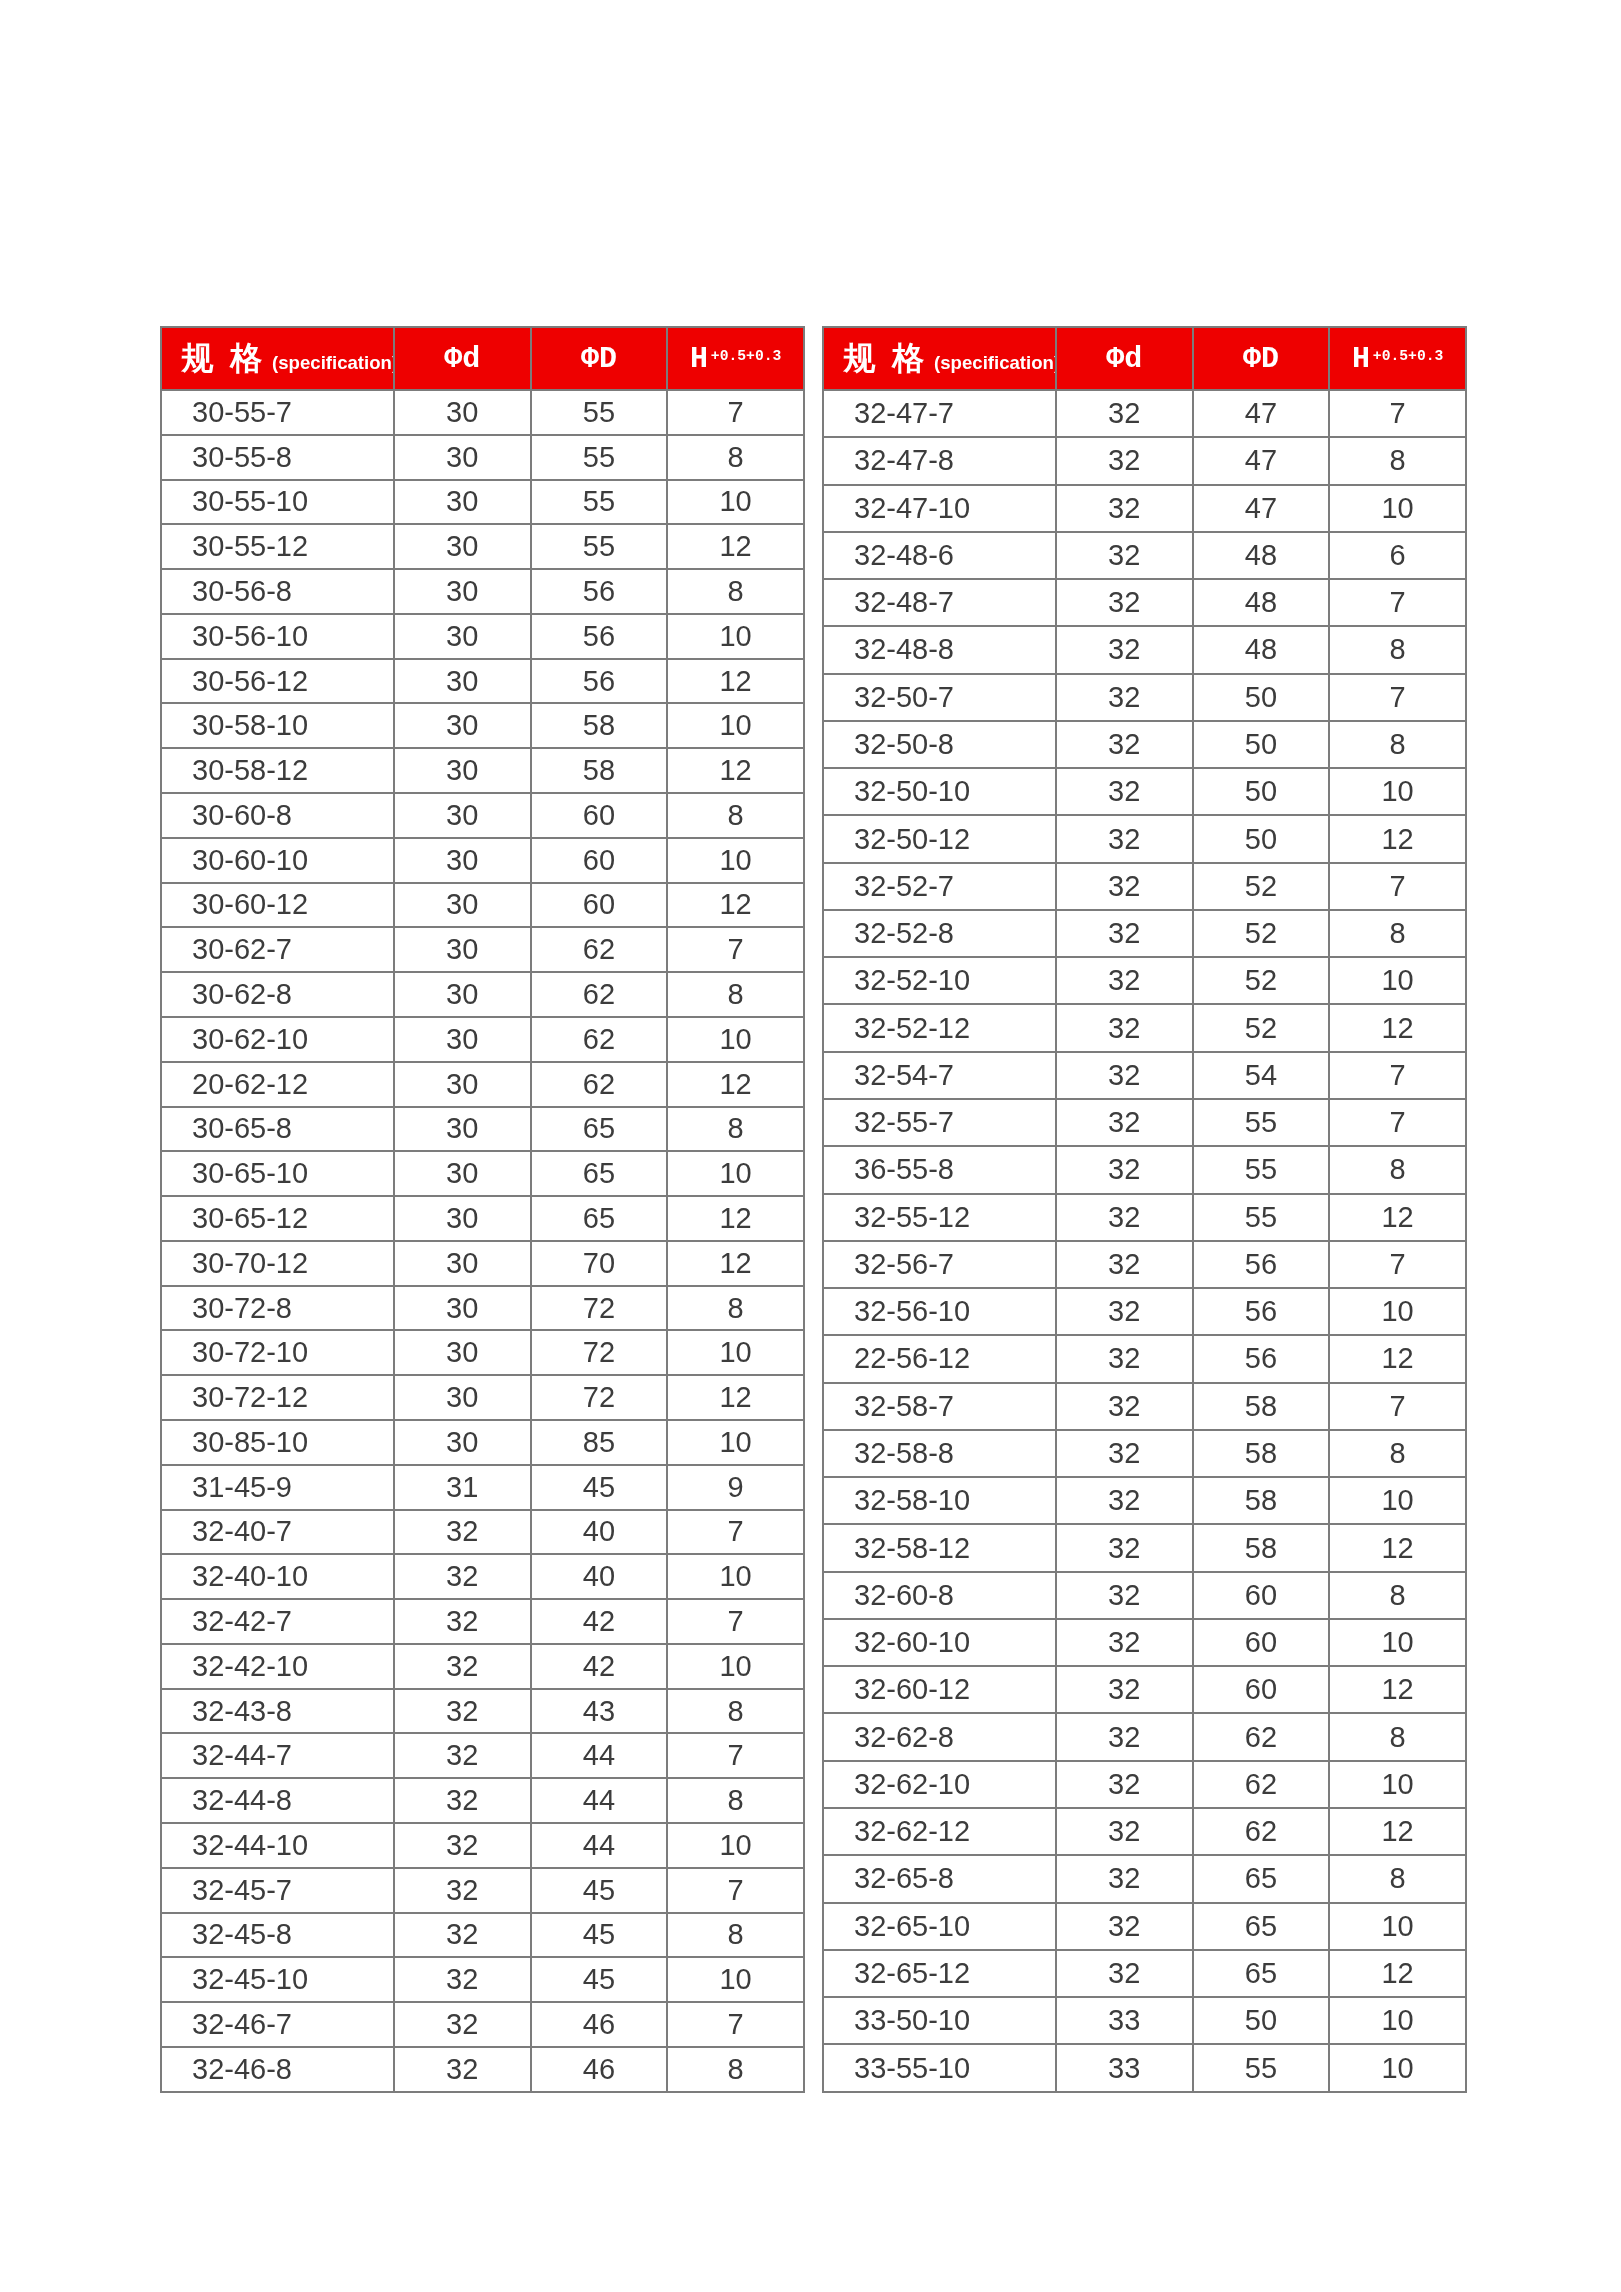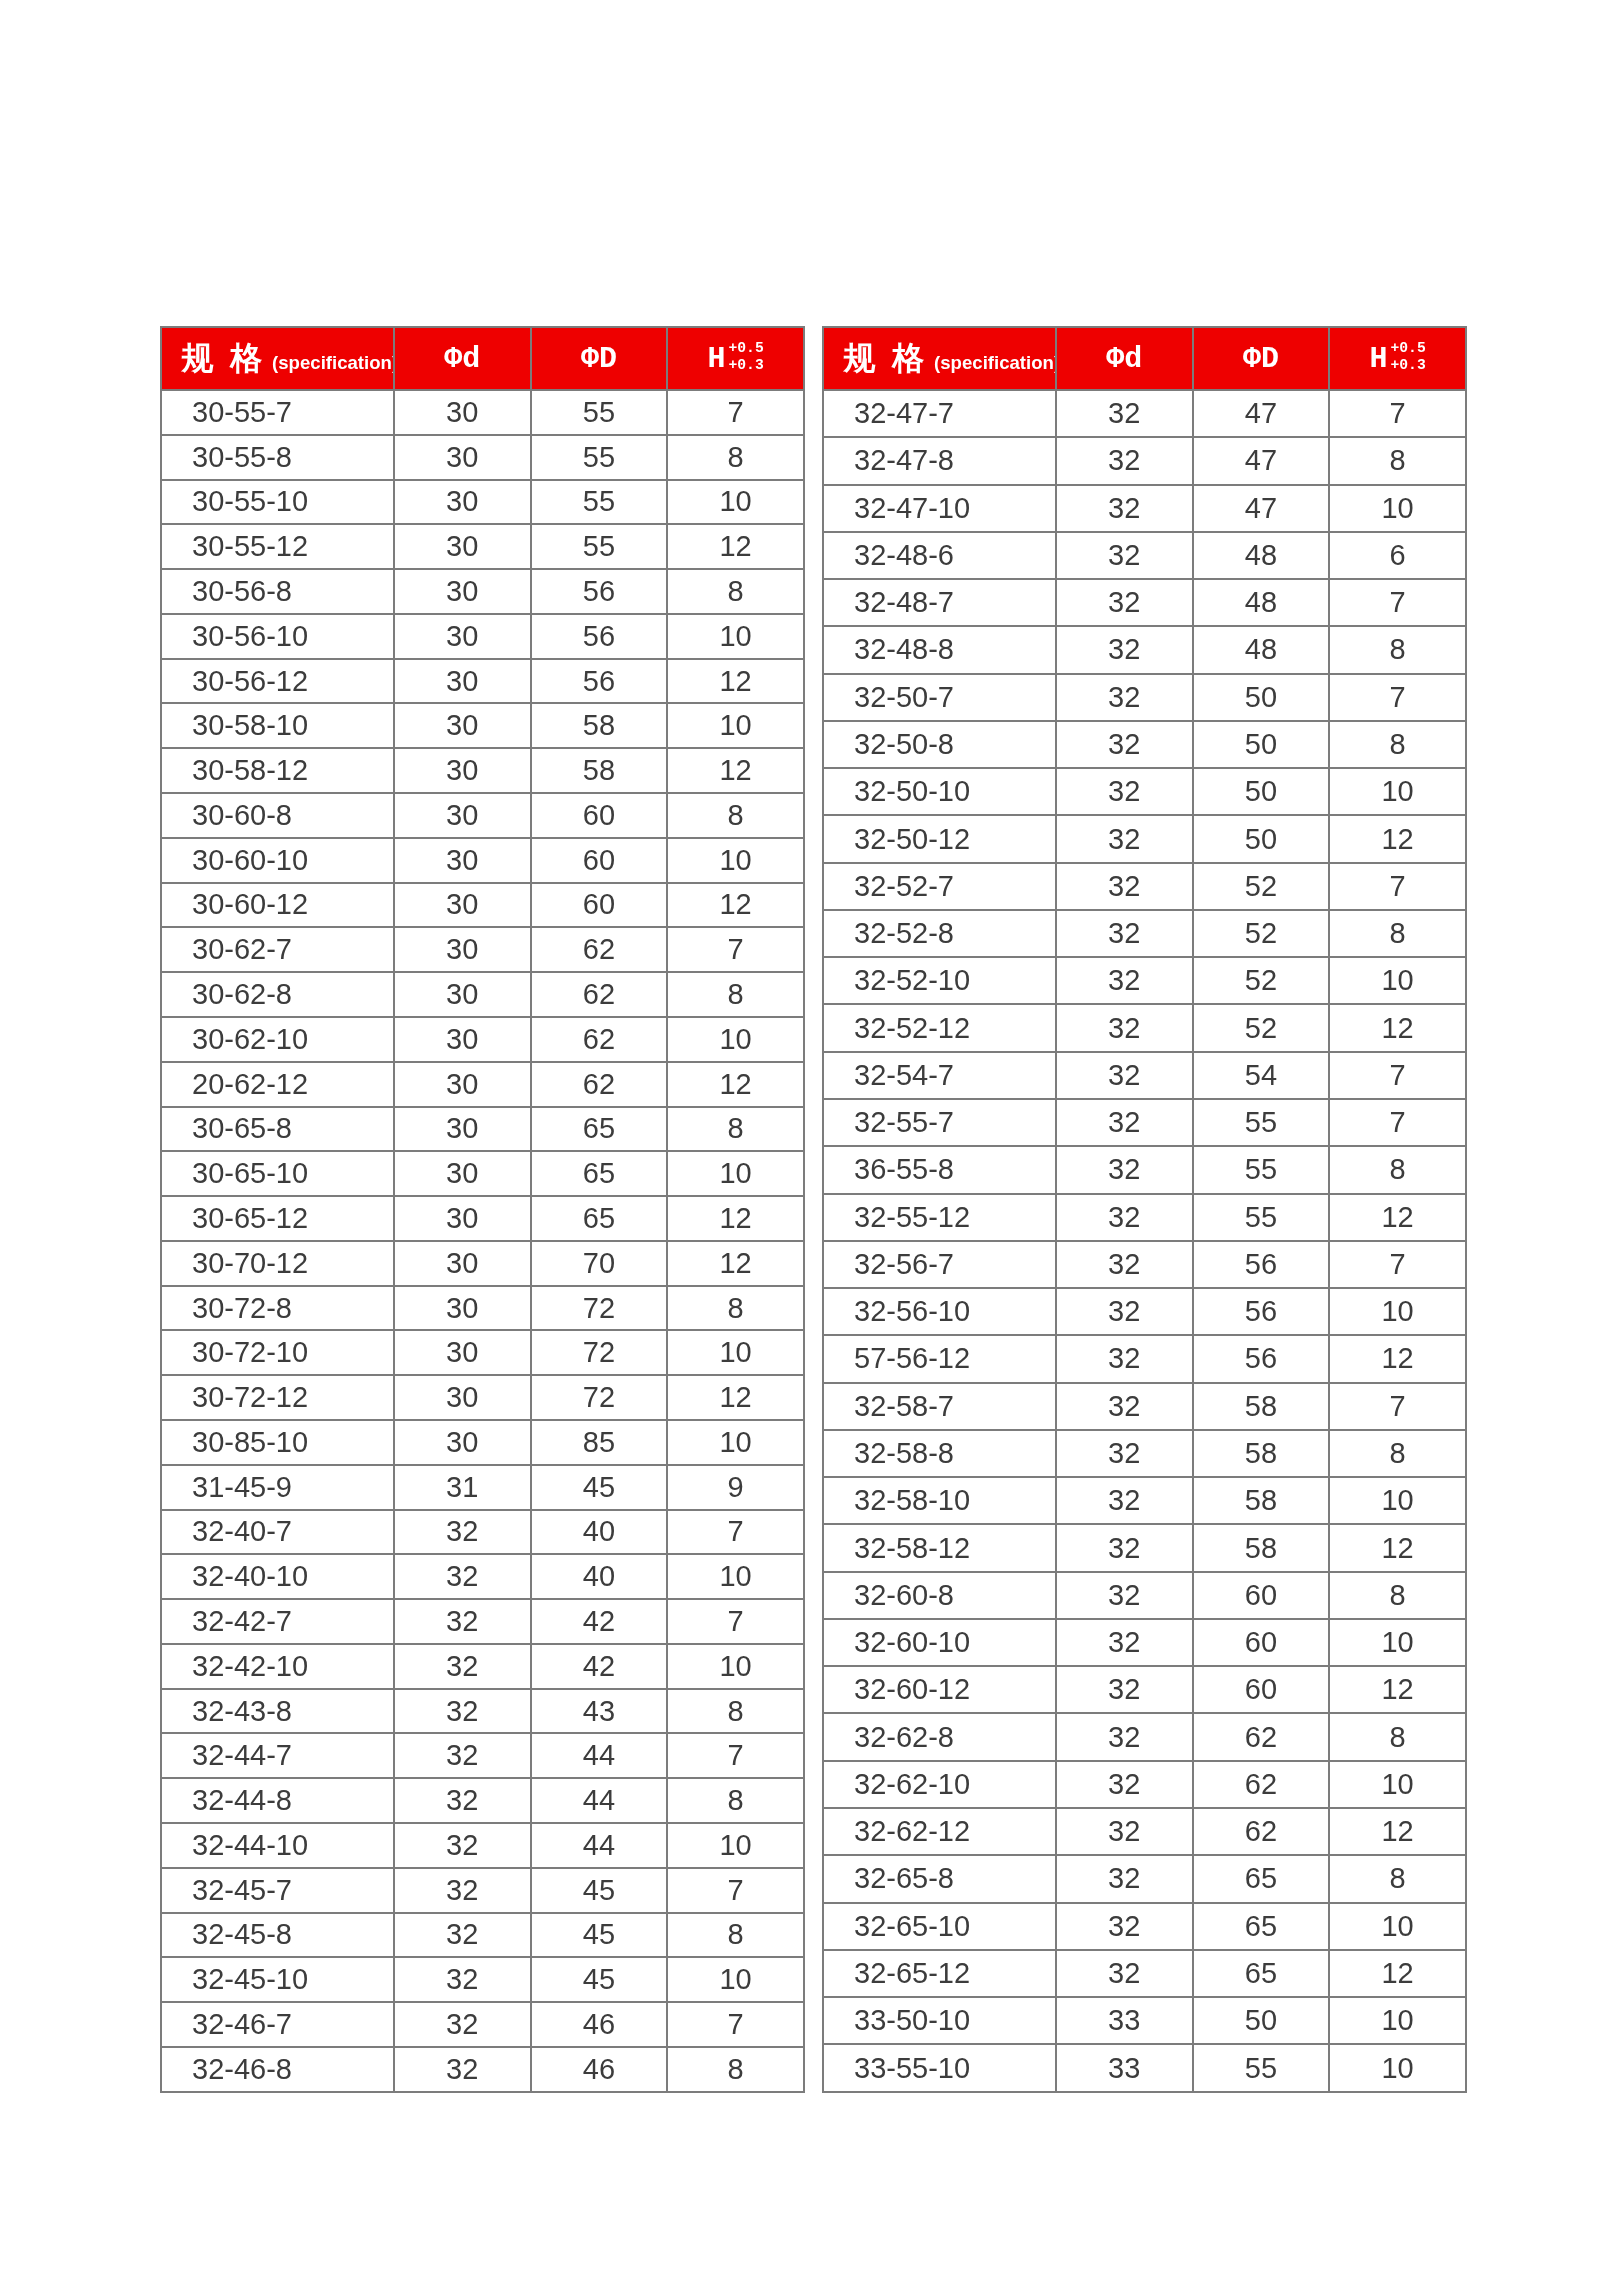--- a/index.html
+++ b/index.html
@@ -53,21 +53,21 @@
   }
   th.h-spec .sub{
     font-size:18.6px;
     letter-spacing:0;
     font-weight:bold;
     margin-left:5.9px;
   }
   th.h-col{font-size:30px;font-family:Liberation Mono, monospace;}
   th.h-col .tol{
     display:inline-flex;
-    flex-direction:column;
+    flex-direction:row;
     font-size:14.7px;
     line-height:1.15;
     vertical-align:middle;
     margin-left:2.9px;
     text-align:left;
     transform:translateY(-2px);
   }
   .spec-table td{
     color:var(--cell-text);
     font-size:29px;
@@ -464,21 +464,21 @@
         <td class="num">56</td>
         <td class="num">7</td>
       </tr>
       <tr>
         <td class="spec">32-56-10</td>
         <td class="num">32</td>
         <td class="num">56</td>
         <td class="num">10</td>
       </tr>
       <tr>
-        <td class="spec">57-56-12</td>
+        <td class="spec">22-56-12</td>
         <td class="num">32</td>
         <td class="num">56</td>
         <td class="num">12</td>
       </tr>
       <tr>
         <td class="spec">32-58-7</td>
         <td class="num">32</td>
         <td class="num">58</td>
         <td class="num">7</td>
       </tr>

